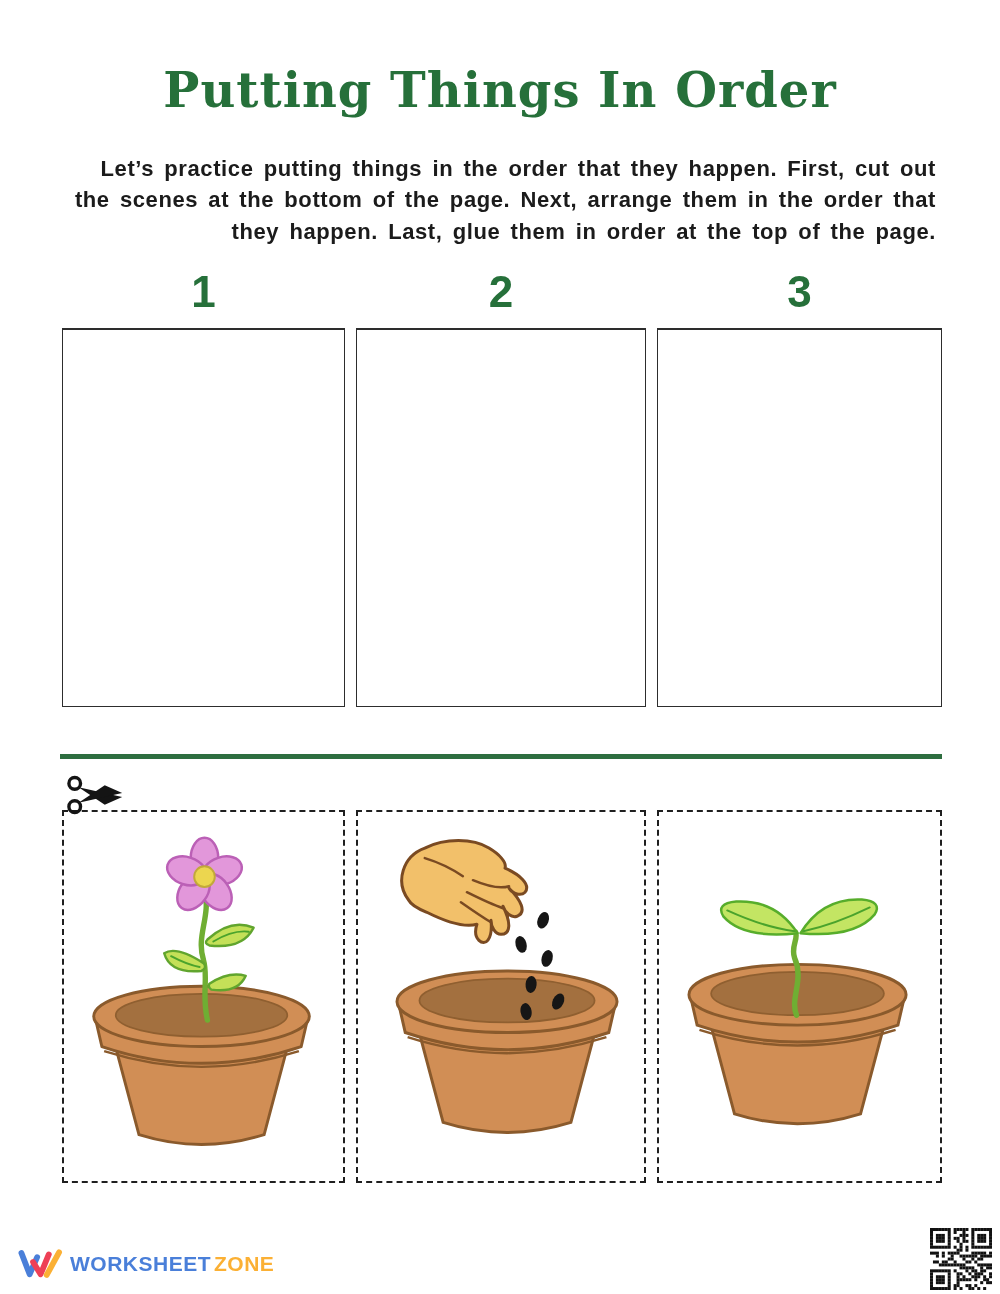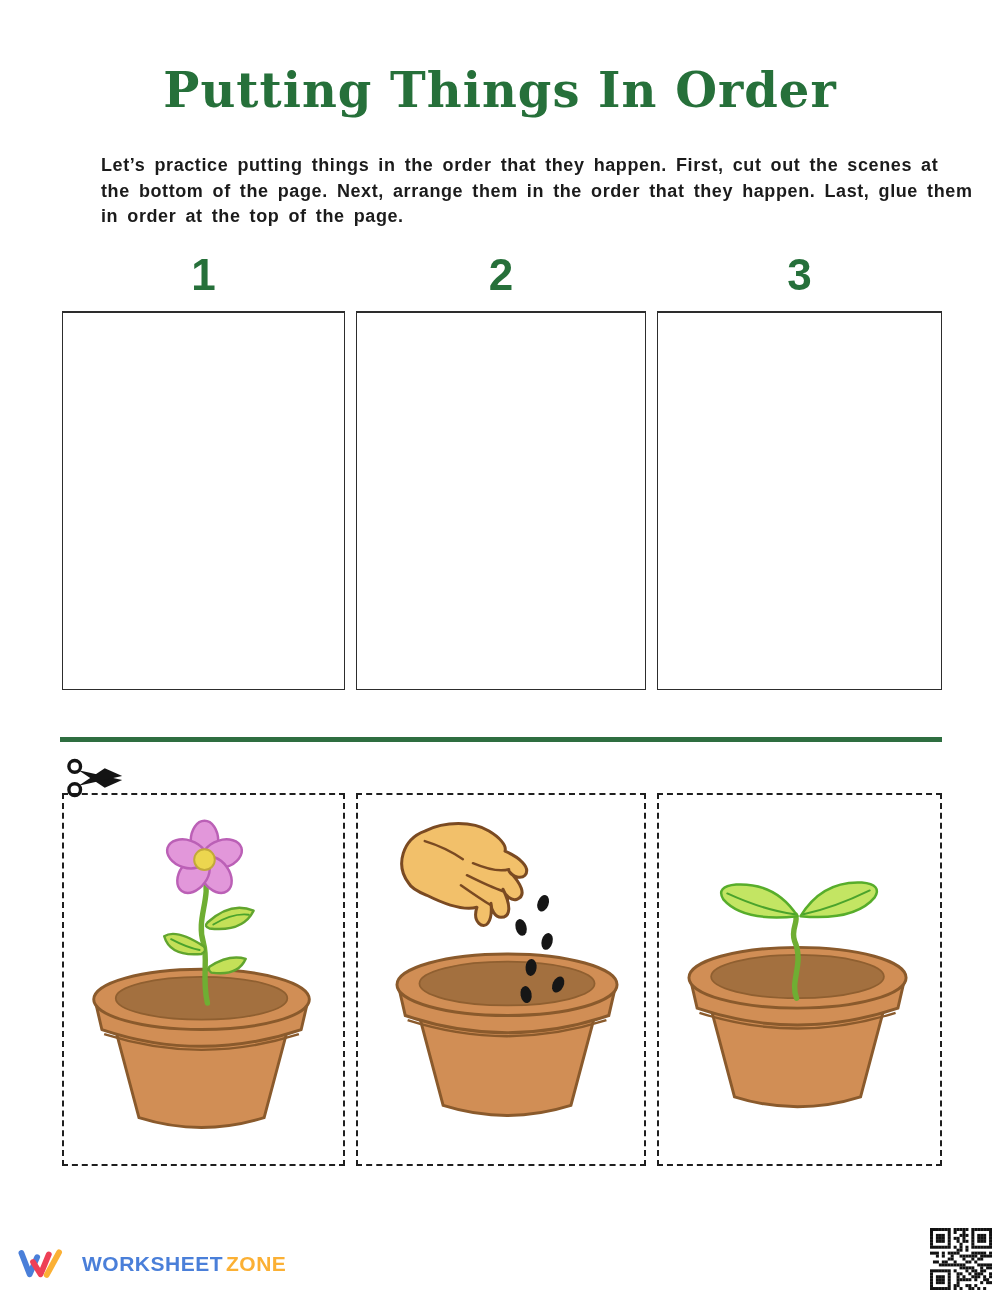--- a/index.html
+++ b/index.html
@@ -23,28 +23,29 @@
     text-align:center;
     font-family:"DejaVu Serif","Liberation Serif",serif;
     font-weight:bold;
     font-size:48px;
     line-height:1.1;
     letter-spacing:1px;
     color:var(--accent_green);
   }
 
   .instructions{
-    margin:36px 66px 0 101px;
+    margin:36px 66px 0 64px;
     width:872px;
-    font-size:18px;
+    font-size:22px;
     font-weight:bold;
     letter-spacing:.6px;
     word-spacing:3.5px;
     line-height:1.43;
     color:#1b1b1b;
+    text-align:right;
   }
 
   .cols{
     display:grid;
     grid-template-columns:283px 290px 285px;
     column-gap:11px;
     margin-left:62px;
     width:881px;
   }
 
@@ -87,21 +88,21 @@
   .cut-card svg{width:100%;height:100%;display:block;}
 
   .footer{
     position:absolute;
     left:0;right:0;bottom:4px;
     display:flex;
     align-items:flex-end;
     justify-content:space-between;
     padding:0 8px 0 18px;
   }
-  .brand{display:flex;align-items:center;gap:12px;margin-bottom:6px;}
+  .brand{display:flex;align-items:center;gap:0;margin-bottom:6px;}
   .brand-logo{width:52px;height:40px;}
   .brand-name{font-weight:bold;font-size:21px;letter-spacing:.5px;white-space:nowrap;}
   .brand-worksheet{color:var(--brand_blue);}
   .brand-zone{color:var(--brand_orange);margin-left:3px;}
   .footer-right{display:flex;align-items:flex-end;gap:14px;}
   .scan-label{font-size:24px;color:#343434;letter-spacing:.3px;margin-bottom:6px;}
   .qr{width:62px;height:62px;}
 
   
   .pot-body{fill:var(--pot_body);stroke:#8a5a2c;stroke-width:2.5;}

